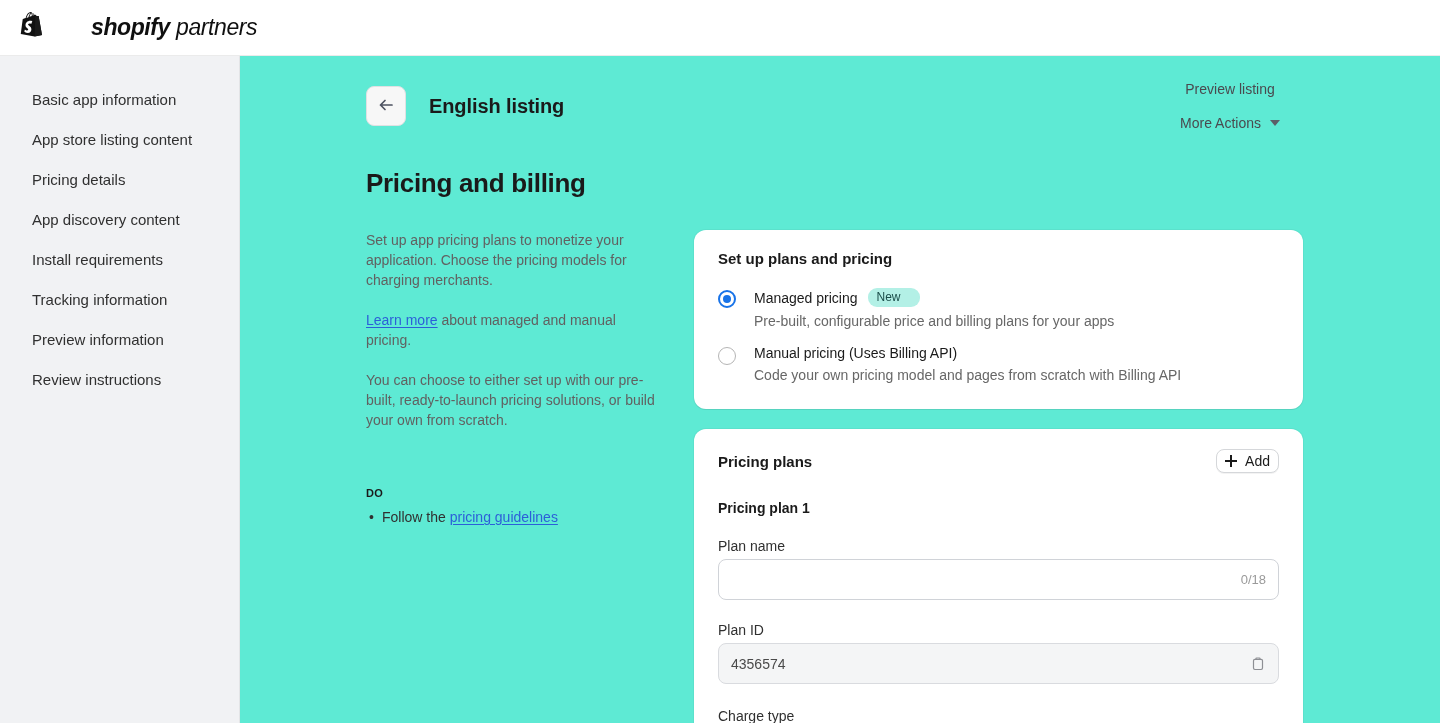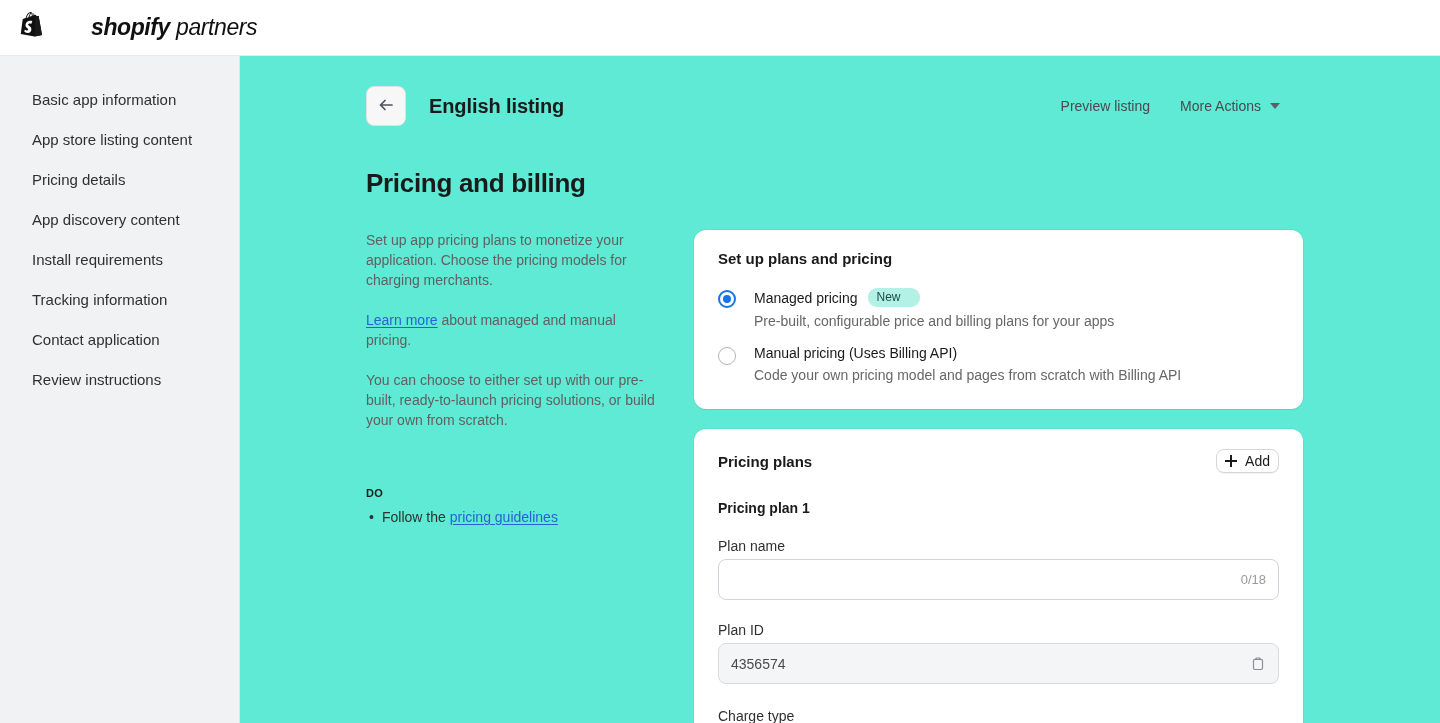--- a/index.html
+++ b/index.html
@@ -102,21 +102,22 @@
     font-size: 20px;
     font-weight: 600;
     color: #1a1a1a;
     letter-spacing: -0.1px;
     white-space: nowrap;
   }
   .head-actions {
     margin-left: auto;
     display: flex;
     align-items: center;
-    gap: 26px;
+    gap: 10px;
+    flex-direction: column;
   }
   .link-btn {
     font-size: 14px;
     color: #4a4a4f;
     background: none;
     border: none;
     cursor: pointer;
     font-family: inherit;
     white-space: nowrap;
     padding: 4px 2px;
@@ -353,21 +354,21 @@
 
 <div class="shell">
 
   <nav class="sidebar">
     <a class="nav-item">Basic app information</a>
     <a class="nav-item">App store listing content</a>
     <a class="nav-item">Pricing details</a>
     <a class="nav-item">App discovery content</a>
     <a class="nav-item">Install requirements</a>
     <a class="nav-item">Tracking information</a>
-    <a class="nav-item">Contact application</a>
+    <a class="nav-item">Preview information</a>
     <a class="nav-item">Review instructions</a>
   </nav>
 
   <main class="main">
     <div class="main-inner">
 
       <div class="page-head">
         <button class="back-btn">
           <span>
             <svg width="18" height="18" viewBox="0 0 18 18" aria-hidden="true">

